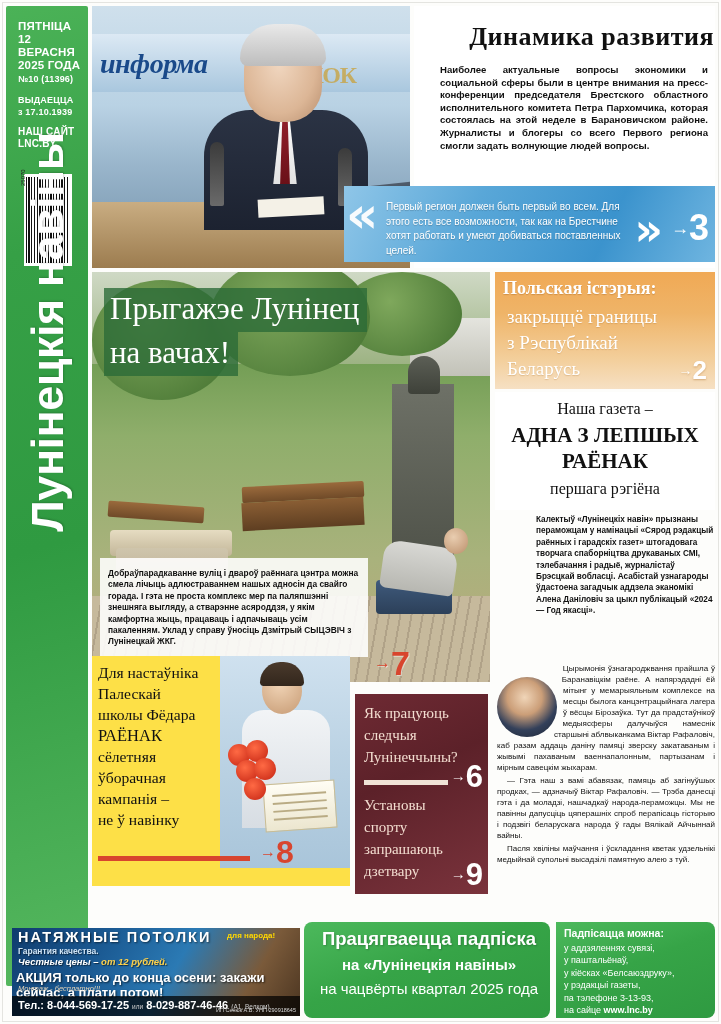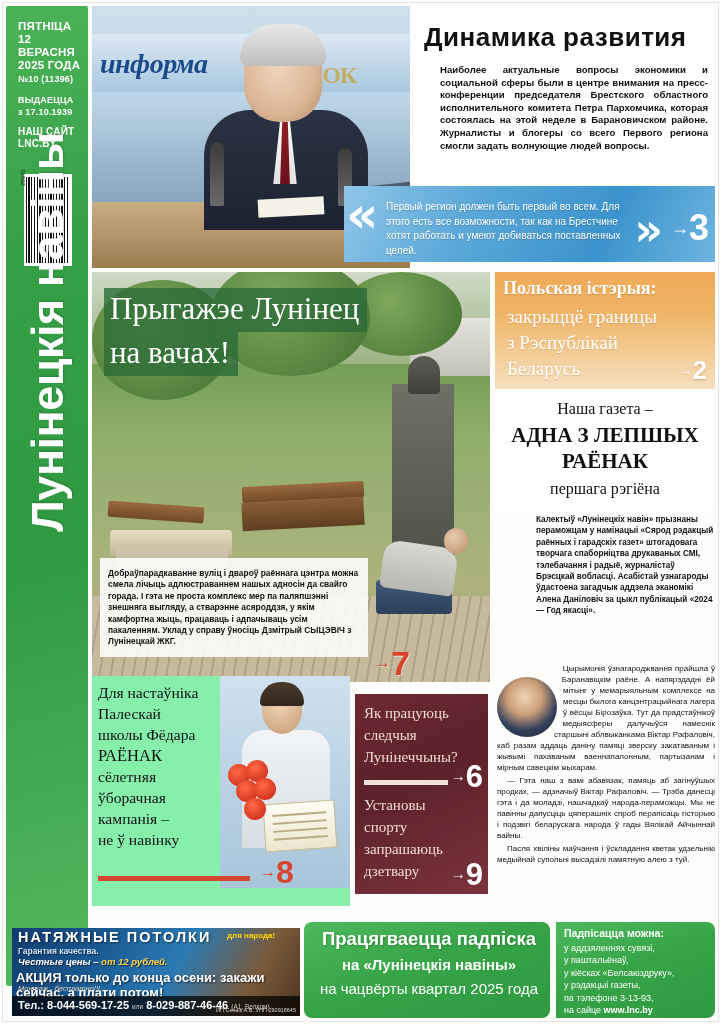--- a/index.html
+++ b/index.html
@@ -149,22 +149,22 @@
   }
 
   
   .tr-block {
     position: absolute; left: 414px; top: 6px;
     width: 301px; height: 262px;
     background: #ffffff;
   }
   .tr-headline {
     position: absolute; left: 10px; top: 16px; width: 290px;
-    text-align: left;
-    font-family: Liberation Sans, sans-serif;
+    text-align: right;
+    font-family: Liberation Serif, serif;
     font-weight: bold;
     font-size: 26px;
     color: #111;
     letter-spacing: 0.5px;
   }
   .tr-lead {
     position: absolute; left: 26px; top: 58px; width: 268px;
     font-size: 9.6px; line-height: 12.6px;
     font-weight: bold; color: #111;
     text-align: justify;
@@ -351,23 +351,23 @@
   .wrapper-float .circ {
     width: 60px; height: 60px; border-radius: 50%;
     background: radial-gradient(circle at 46% 34%, #f0d5b8 0%, #cb9e78 34%, #33405a 64%, #1b2230 100%);
     float: left; margin: 14px 6px 4px 0;
     shape-outside: circle(50%);
   }
   .wrapper-float p { text-indent: 10px; margin-bottom: 2px; }
 
   
   .teacher-block {
-    position: absolute; left: 92px; top: 676px;
+    position: absolute; left: 92px; top: 656px;
     width: 258px; height: 230px;
-    background: #86efac; overflow: hidden;
+    background: #fde047; overflow: hidden;
   }
   .teacher-text {
     position: absolute; left: 6px; top: 6px; width: 126px;
     font-family: "Liberation Serif", serif;
     font-size: 15.6px; line-height: 21px; color: #111;
   }
   .teacher-text .caps { font-size: 16.5px; }
   .teacher-photo {
     position: absolute; left: 128px; top: 0px;
     width: 130px; height: 212px;

